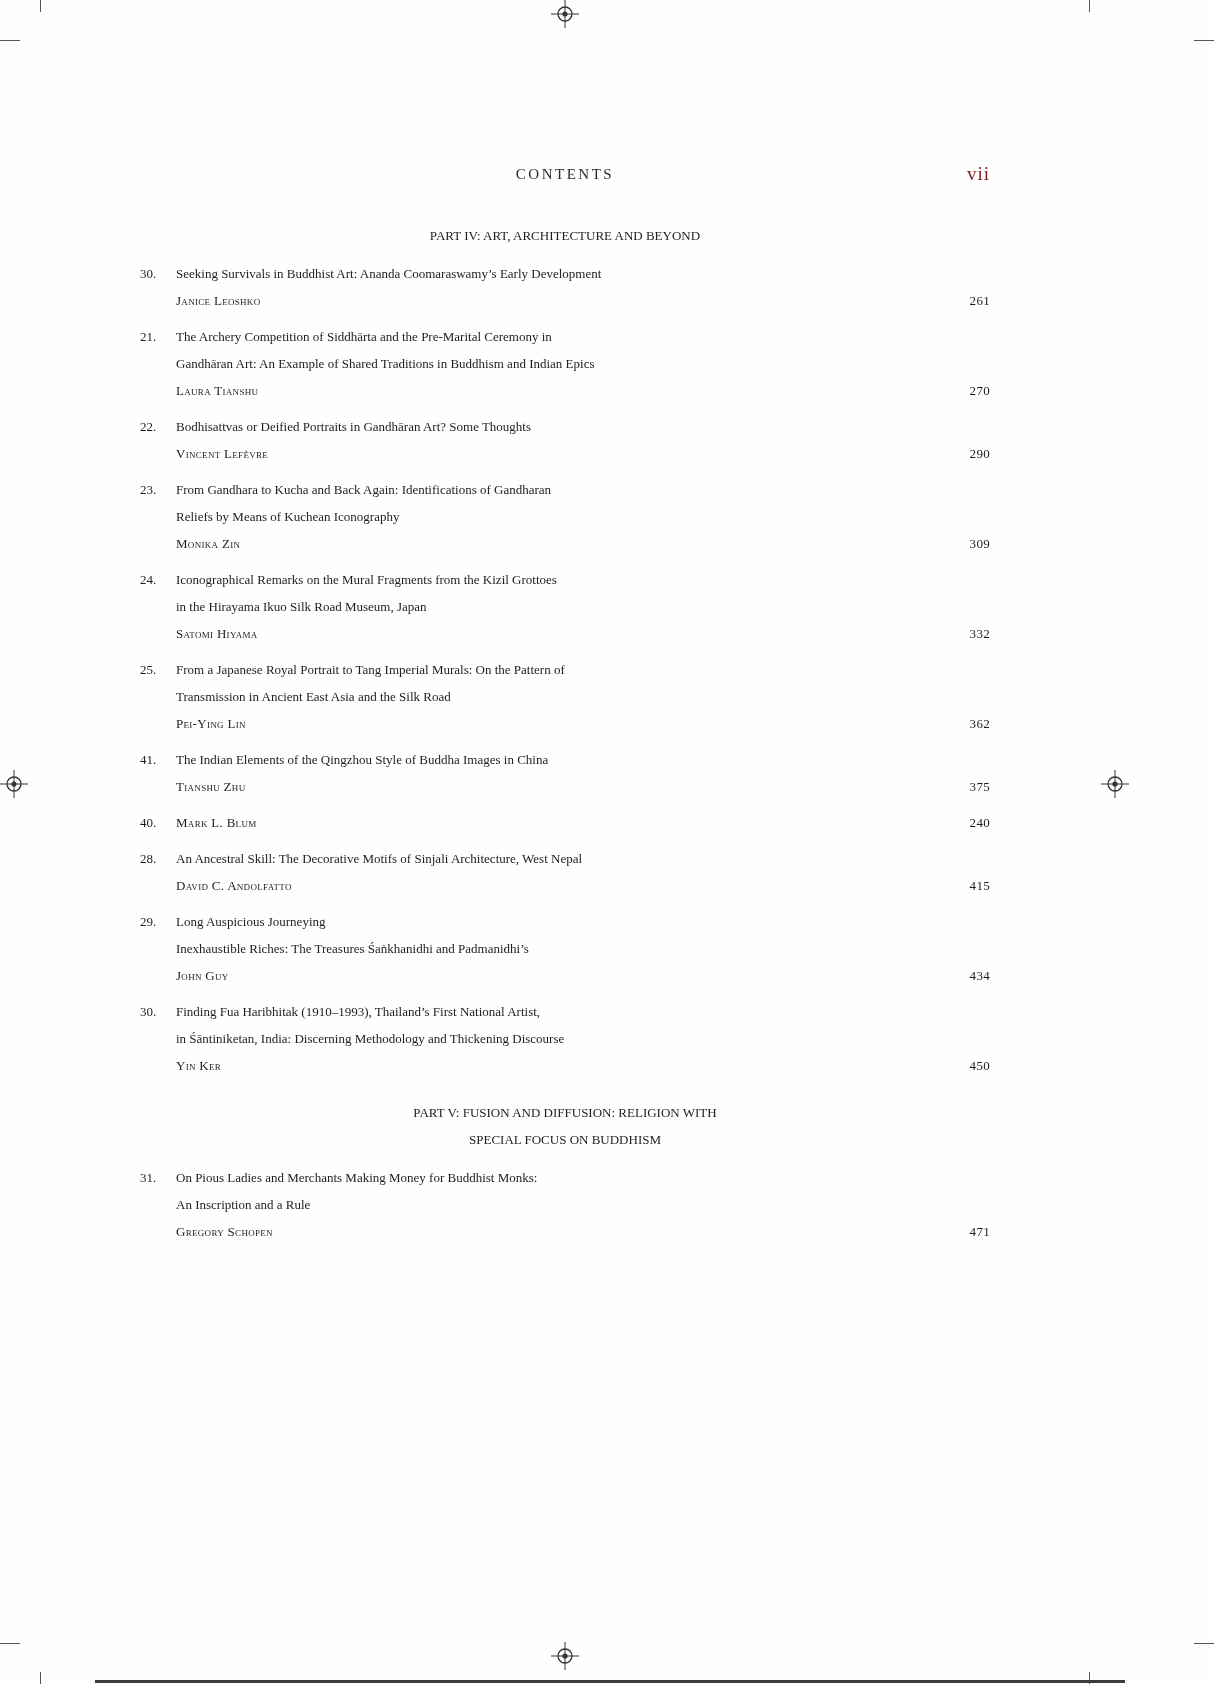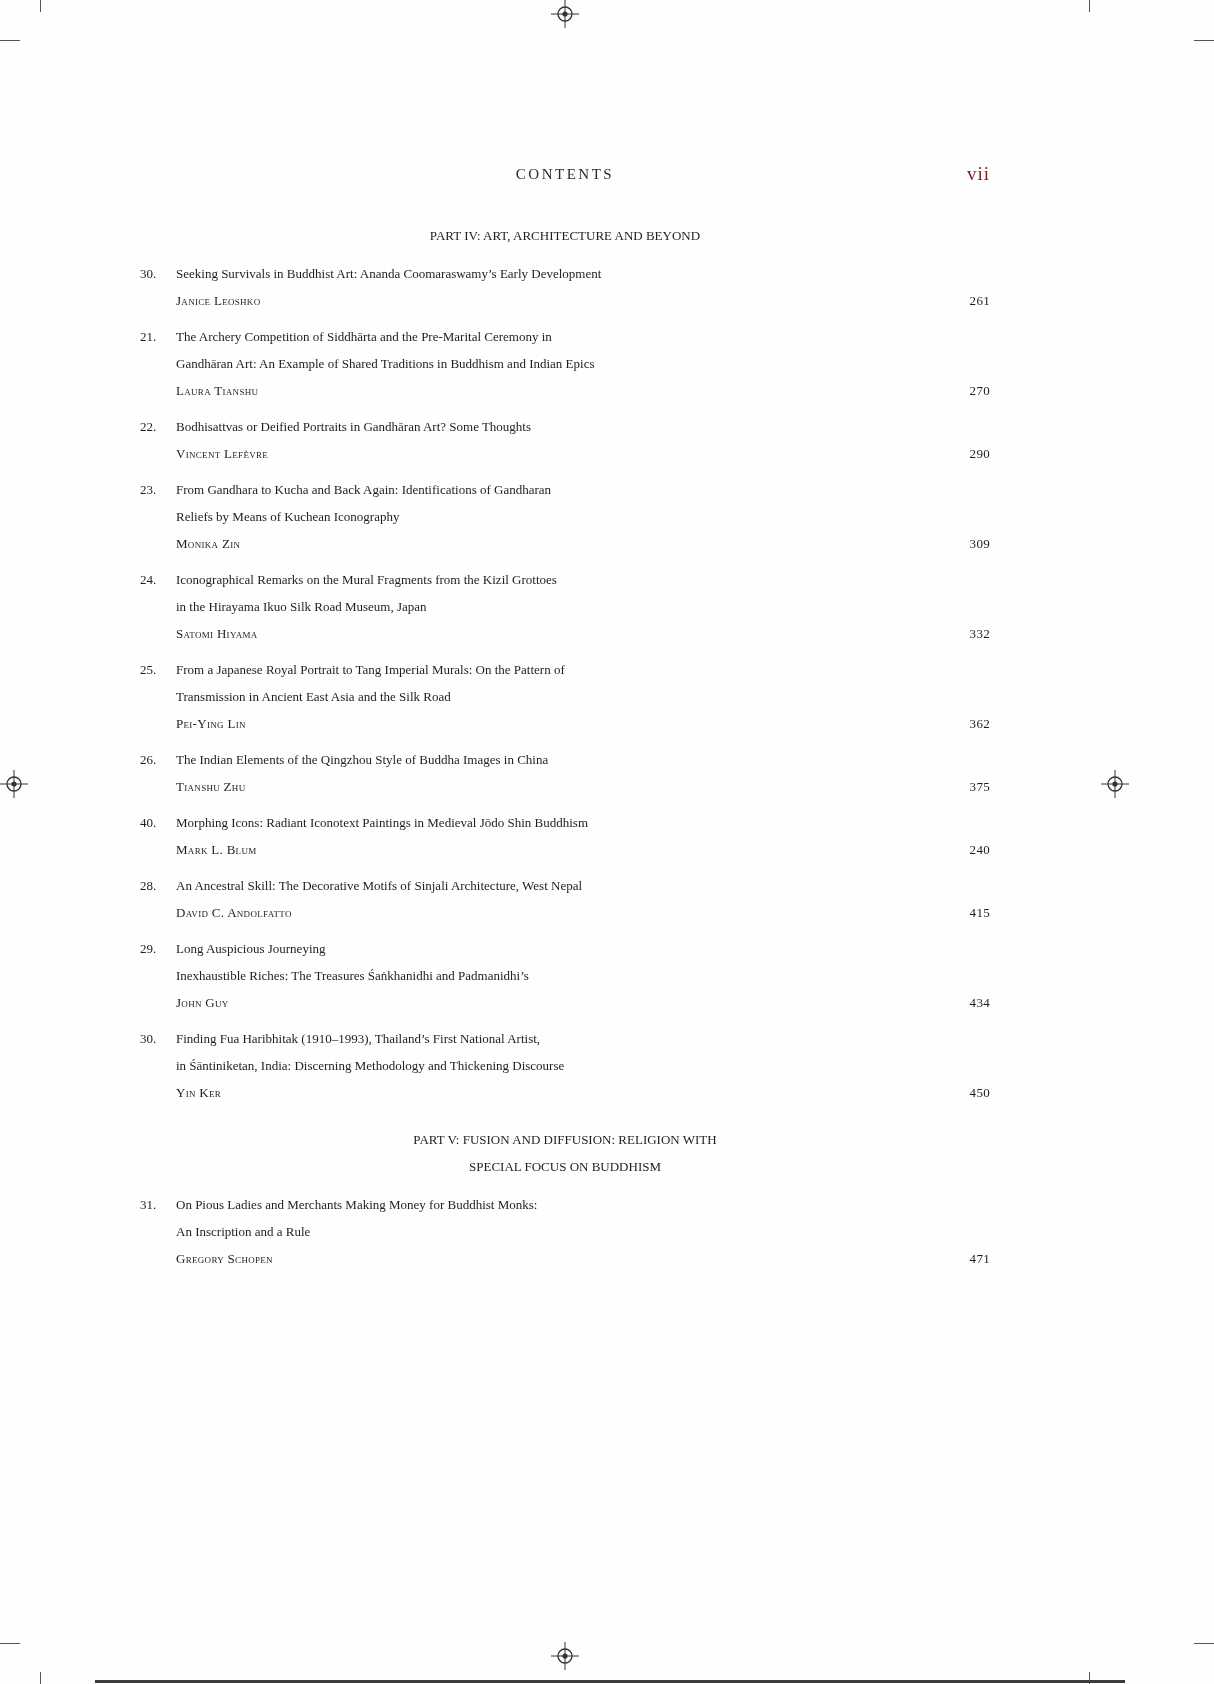--- a/index.html
+++ b/index.html
@@ -175,33 +175,32 @@
         <div class="entry-body">
           <div class="title-line">From a Japanese Royal Portrait to Tang Imperial Murals: On the Pattern of</div>
           <div class="title-line">Transmission in Ancient East Asia and the Silk Road</div>
           <div class="author-line">
             <span class="author">Pei-Ying Lin</span>
             <span class="page-num">362</span>
           </div>
         </div>
       </div>
       <div class="entry">
-        <div class="entry-num">26.</div>
+        <div class="entry-num">41.</div>
         <div class="entry-body">
           <div class="title-line">The Indian Elements of the Qingzhou Style of Buddha Images in China</div>
           <div class="author-line">
             <span class="author">Tianshu Zhu</span>
             <span class="page-num">375</span>
           </div>
         </div>
       </div>
       <div class="entry">
         <div class="entry-num">40.</div>
         <div class="entry-body">
-          <div class="title-line">Morphing Icons: Radiant Iconotext Paintings in Medieval Jōdo Shin Buddhism</div>
           <div class="author-line">
             <span class="author">Mark L. Blum</span>
             <span class="page-num">240</span>
           </div>
         </div>
       </div>
       <div class="entry">
         <div class="entry-num">28.</div>
         <div class="entry-body">
           <div class="title-line">An Ancestral Skill: The Decorative Motifs of Sinjali Architecture, West Nepal</div>

